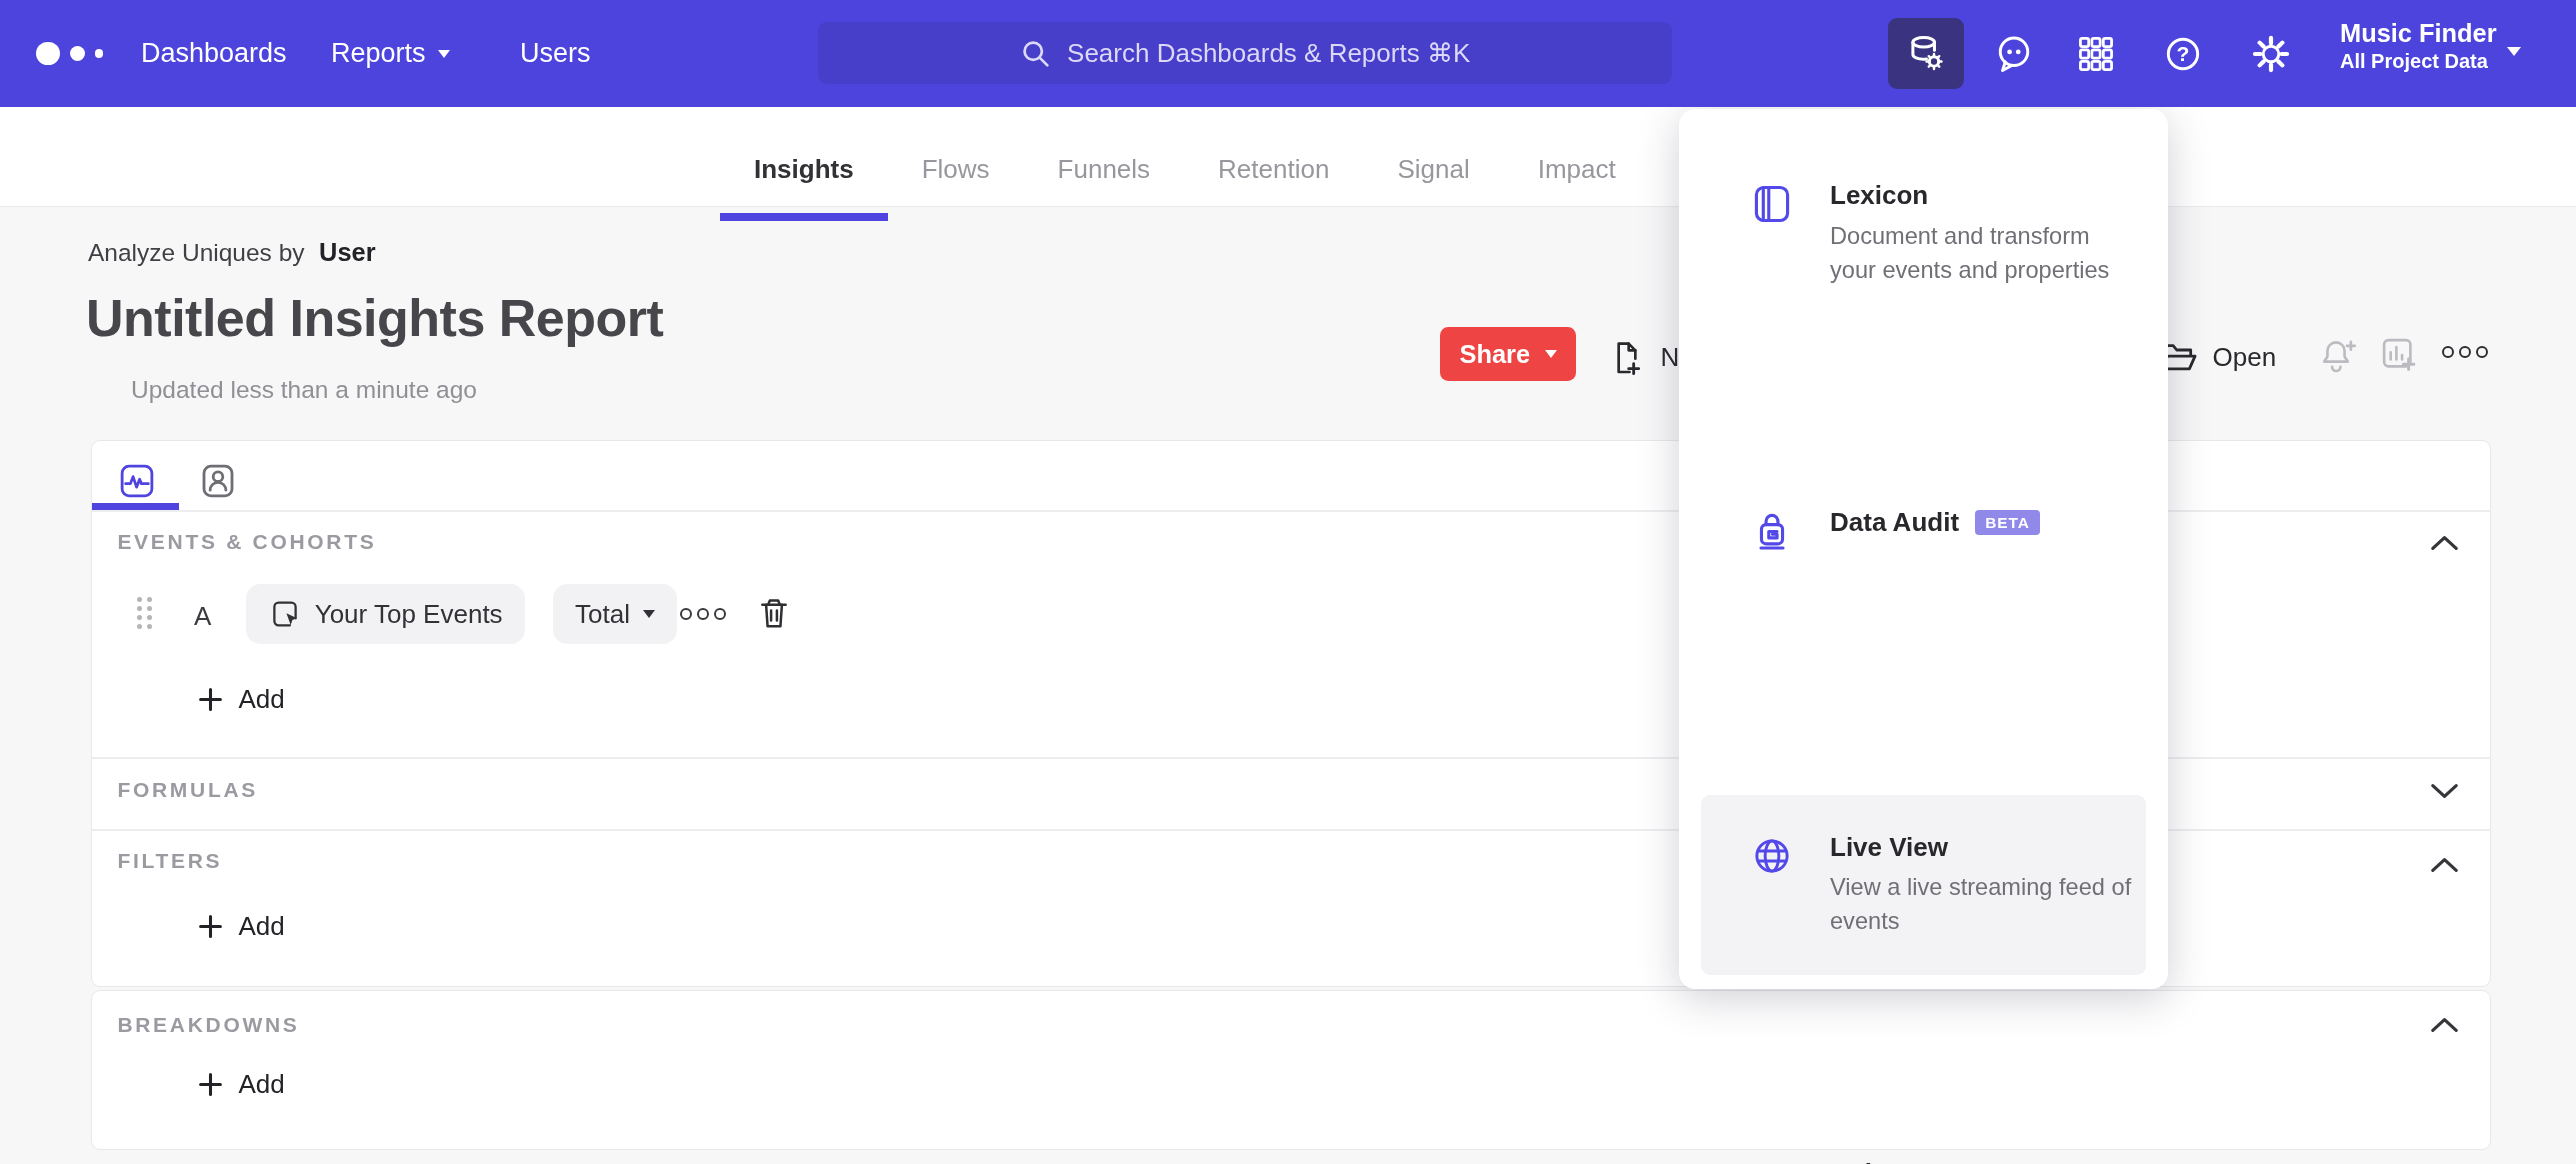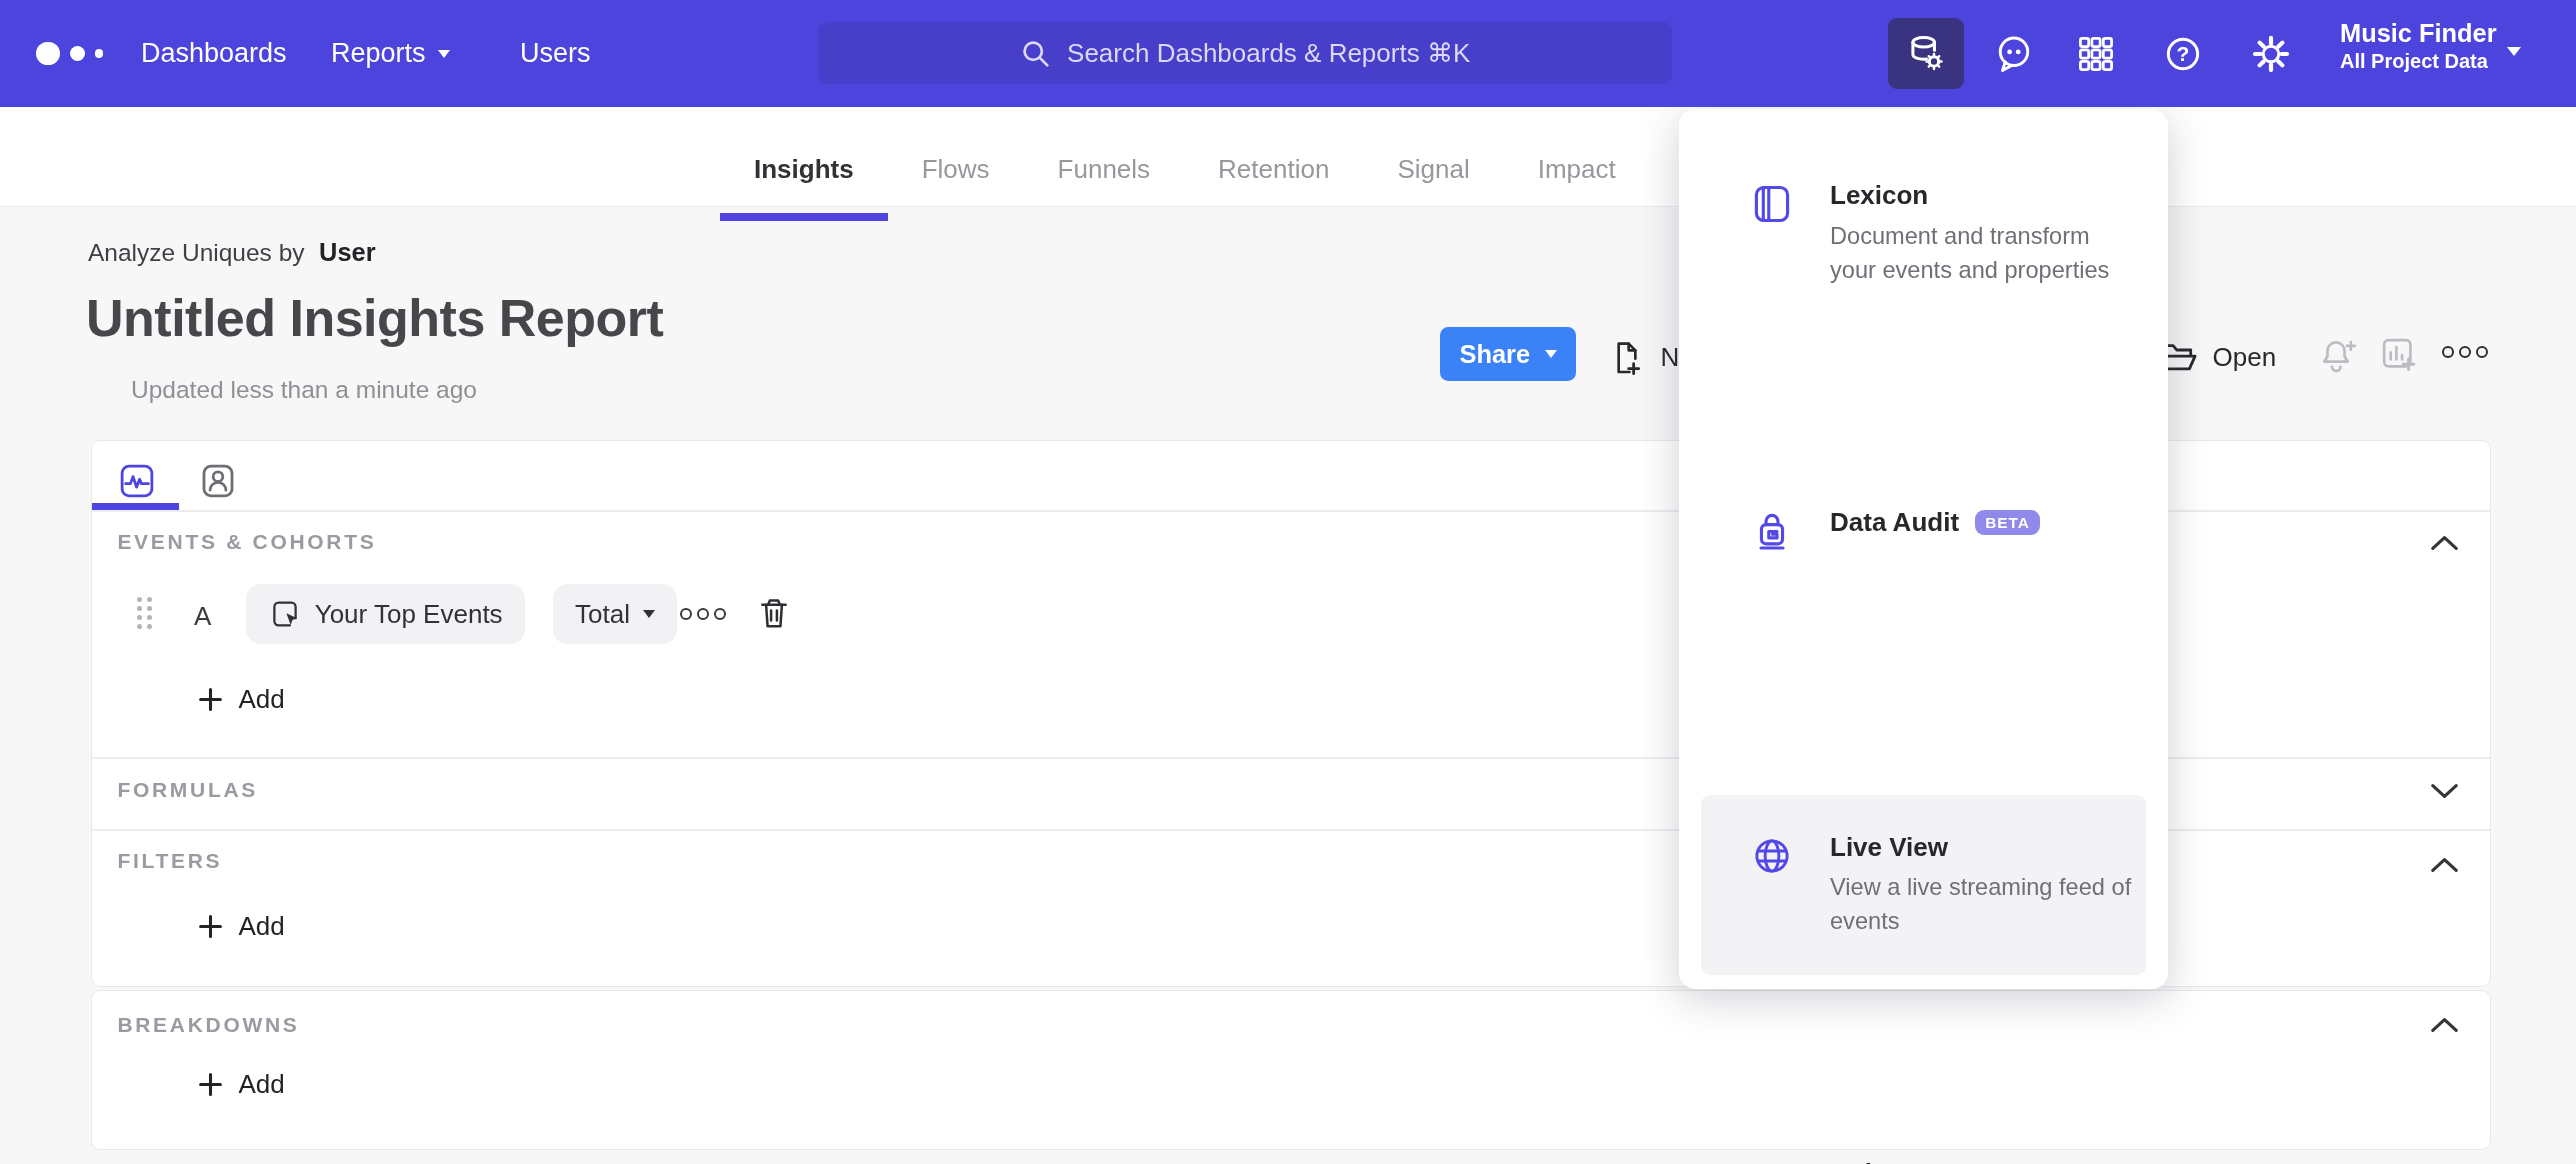--- a/index.html
+++ b/index.html
@@ -36,21 +36,21 @@
        color:#97979d;cursor:pointer;position:relative;}
   .tab.active{color:#323236;font-weight:700;}
   .tab.active::after{content:"";position:absolute;left:0;right:0;bottom:-1.8px;height:8.2px;background:#4f44e0;}
 
   
   .analyze{left:88px;top:238px;display:flex;align-items:baseline;font-size:24.5px;color:#3f3f45;}
   .analyze b{margin-left:14.5px;color:#232327;font-weight:700;font-size:25.4px;cursor:pointer;}
   .rpt-title{left:86px;top:288px;font-size:52px;font-weight:700;color:#47474b;letter-spacing:-0.5px;}
   .rpt-updated{left:88px;top:376px;font-size:24.5px;color:#8f8f95;margin-left:43px;}
 
-  .share-btn{left:1440px;top:327px;width:136px;height:54px;border-radius:8.2px;background:#3b82f6;
+  .share-btn{left:1440px;top:327px;width:136px;height:54px;border-radius:8.2px;background:#ef4444;
              display:flex;align-items:center;justify-content:center;gap:14.5px;color:#fff;
              font-size:25.4px;font-weight:600;cursor:pointer;}
   .txt-btn{display:flex;align-items:center;gap:13.6px;font-size:26px;color:#29292d;cursor:pointer;}
   .muted-ic{color:#bbbbc1;cursor:pointer;}
   .dark-ic{color:#2f2f33;cursor:pointer;}
 
   
   .card{background:#fff;border:1.8px solid #e8e8ea;border-radius:9px;}
   .card1{left:91px;top:440px;width:2400px;height:547px;}
   .card2{left:91px;top:990px;width:2400px;height:160px;}
@@ -66,21 +66,21 @@
   .more-dots{display:flex;gap:5.4px;}
   .more-dots i{display:block;width:11.8px;height:11.8px;border:2.7px solid currentColor;border-radius:50%;}
 
   
   .panel{left:1679px;top:109px;width:489px;height:880px;background:#fff;border-radius:16.3px;
          box-shadow:0 9px 41px rgba(40,40,70,0.22);z-index:50;}
   .p-item{left:0;width:489px;cursor:pointer;margin-top:8px;}
   .p-ic{left:71px;top:0;width:44px;height:44px;color:#5348e8;}
   .p-title{left:151px;top:0;font-size:26px;font-weight:600;color:#28282c;display:flex;align-items:center;gap:16.3px;}
   .p-badge{background:#9089ea;color:#fff;font-size:15.4px;font-weight:700;letter-spacing:0.9px;
-           border-radius:9px;padding:4.5px 10px;line-height:1;}
+           border-radius:4px;padding:4.5px 10px;line-height:1;}
   .p-desc{left:151px;font-size:23.6px;line-height:34px;color:#6f6f76;}
   .p-hl{left:22px;top:686px;width:445px;height:180px;background:#f3f3f5;border-radius:9px;}
 
   svg{display:block;}
 </style>
 </head>
 <body>
 
 <div class="stage">
 

